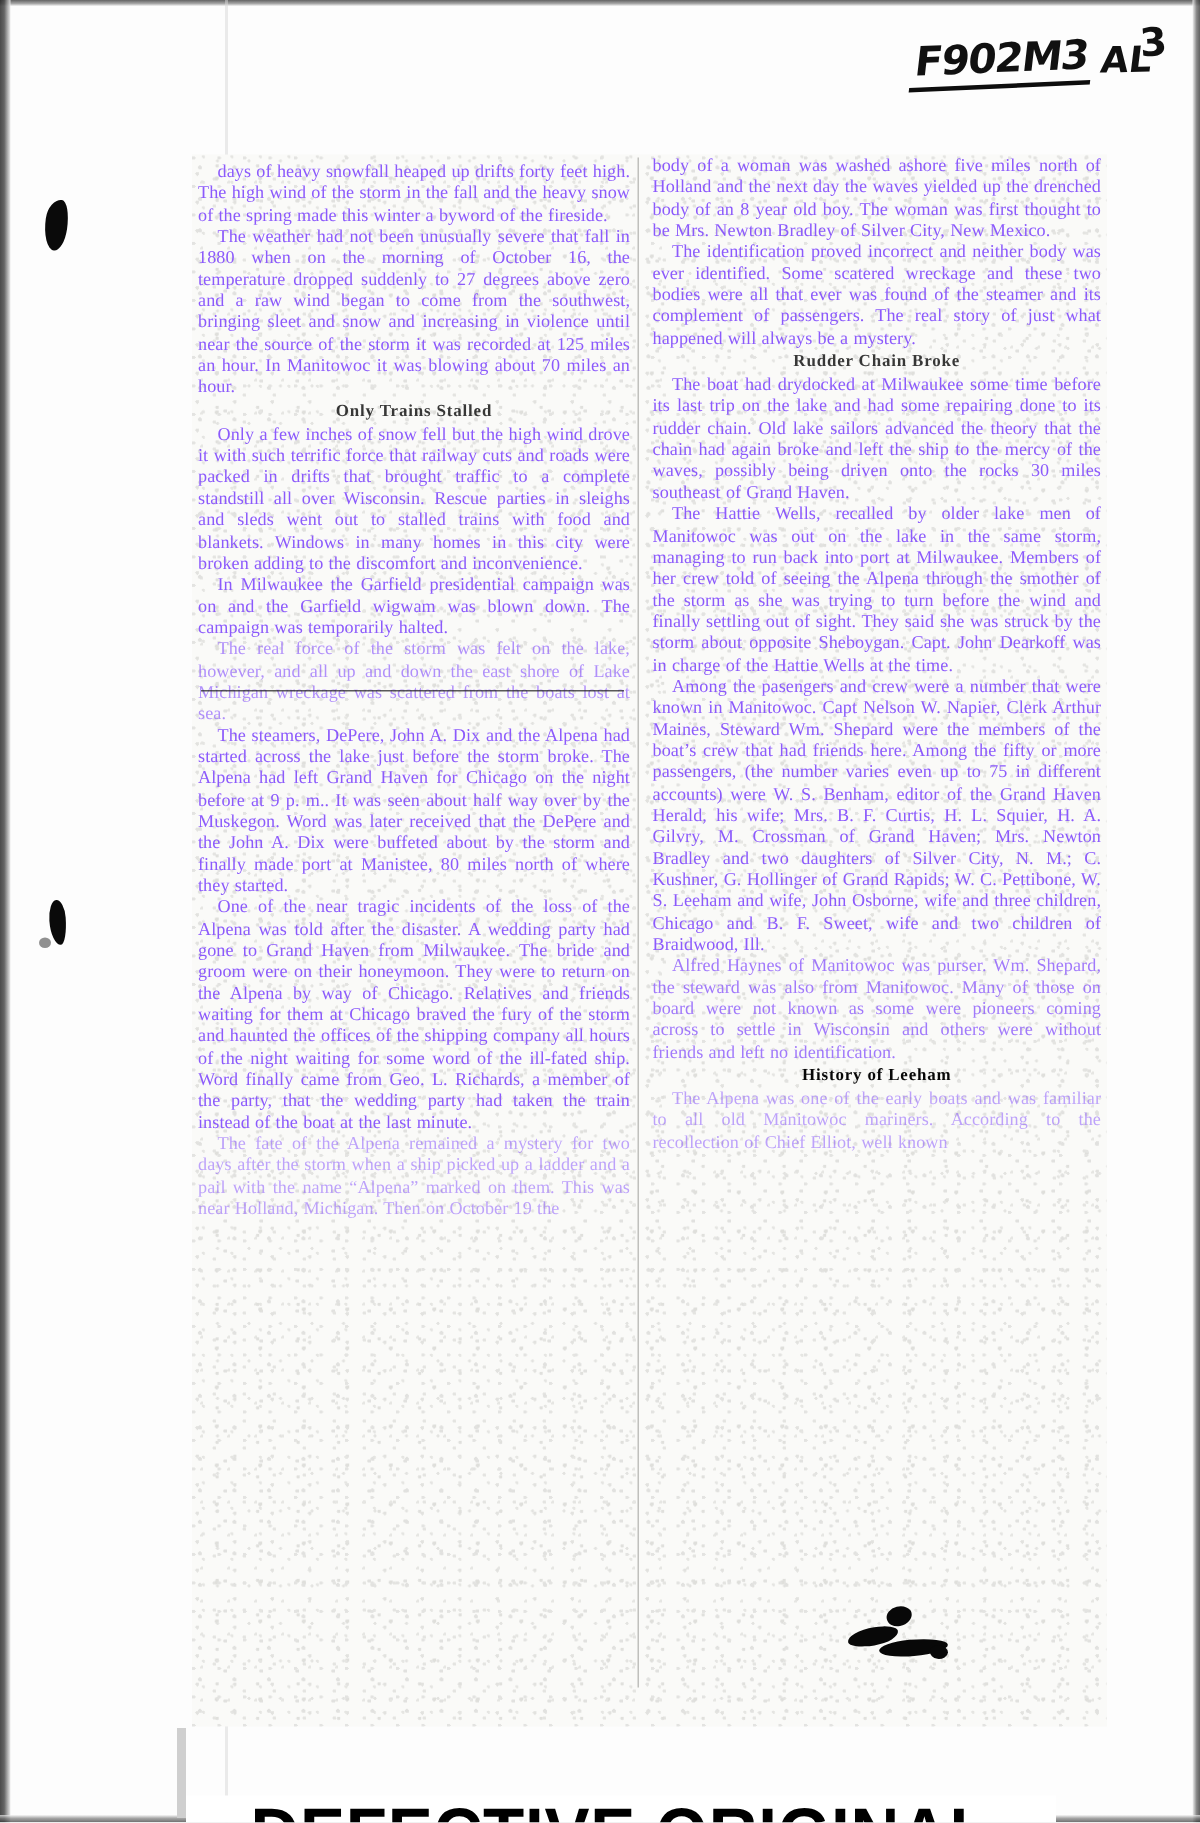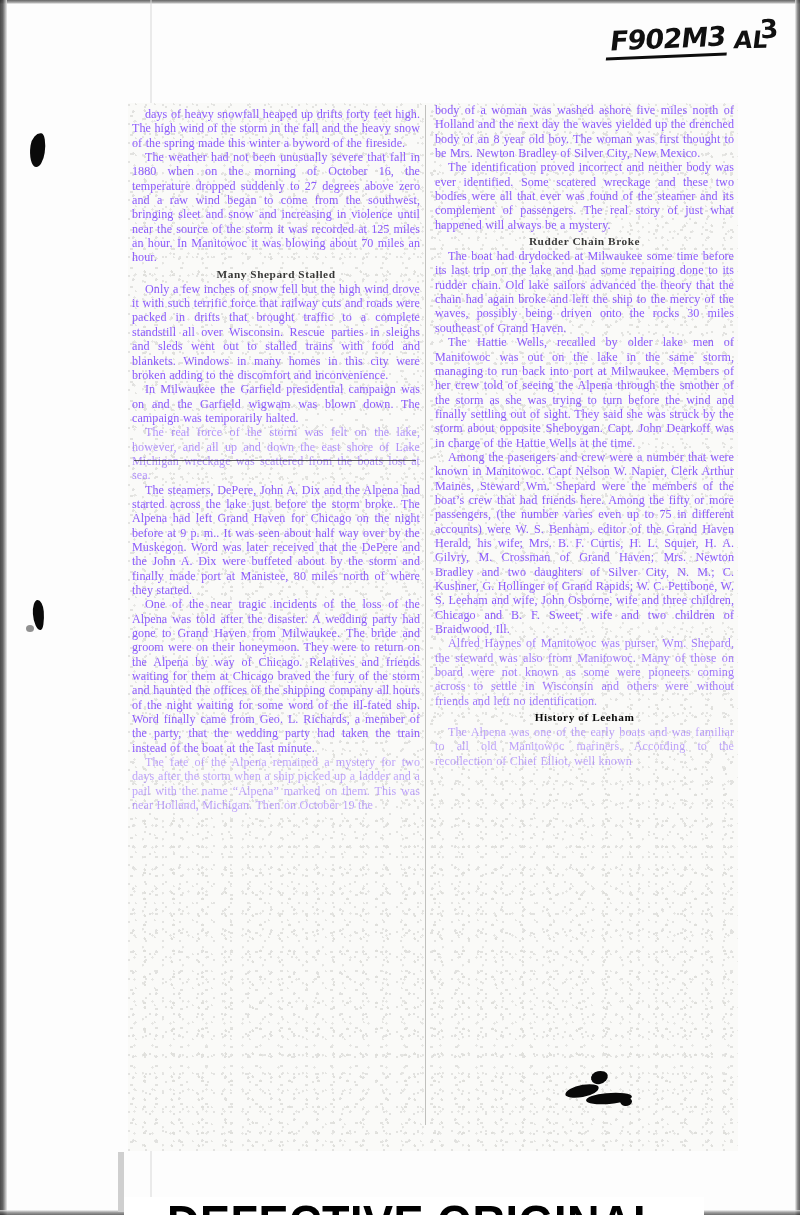--- a/index.html
+++ b/index.html
@@ -275,21 +275,21 @@
   </div>
 
   <div class="page-number">3</div>
 
   <div class="clipping">
     <div class="col-divider"></div>
     <div class="columns">
       <div class="col col-left" id="left-column">
           <p class="para">days of heavy snowfall heaped up drifts forty feet high. The high wind of the storm in the fall and the heavy snow of the spring made this winter a byword of the fireside.</p>
           <p class="para">The weather had not been unusually severe that fall in 1880 when on the morning of October 16, the temperature dropped suddenly to 27 degrees above zero and a raw wind began to come from the southwest, bringing sleet and snow and increasing in violence until near the source of the storm it was recorded at 125 miles an hour. In Manitowoc it was blowing about 70 miles an hour.</p>
-          <h3 class="subhead fade-1">Many Shepard Stalled</h3>
+          <h3 class="subhead fade-1">Only Trains Stalled</h3>
           <p class="para">Only a few inches of snow fell but the high wind drove it with such terrific force that railway cuts and roads were packed in drifts that brought traffic to a complete standstill all over Wisconsin. Rescue parties in sleighs and sleds went out to stalled trains with food and blankets. Windows in many homes in this city were broken adding to the discomfort and inconvenience.</p>
           <p class="para">In Milwaukee the Garfield presidential campaign was on and the Garfield wigwam was blown down. The campaign was temporarily halted.</p>
           <p class="para fade-2">The real force of the storm was felt on the lake, however, and all up and down the east shore of Lake Michigan wreckage was scattered from the boats lost at sea.</p>
           <p class="para">The steamers, DePere, John A. Dix and the Alpena had started across the lake just before the storm broke. The Alpena had left Grand Haven for Chicago on the night before at 9 p. m.. It was seen about half way over by the Muskegon. Word was later received that the DePere and the John A. Dix were buffeted about by the storm and finally made port at Manistee, 80 miles north of where they started.</p>
           <p class="para">One of the near tragic incidents of the loss of the Alpena was told after the disaster. A wedding party had gone to Grand Haven from Milwaukee. The bride and groom were on their honeymoon. They were to return on the Alpena by way of Chicago. Relatives and friends waiting for them at Chicago braved the fury of the storm and haunted the offices of the shipping company all hours of the night waiting for some word of the ill-fated ship. Word finally came from Geo. L. Richards, a member of the party, that the wedding party had taken the train instead of the boat at the last minute.</p>
           <p class="para fade-3">The fate of the Alpena remained a mystery for two days after the storm when a ship picked up a ladder and a pail with the name “Alpena” marked on them. This was near Holland, Michigan. Then on October 19 the</p>
         </div>
       <div class="col col-right" id="right-column">
           <p class="para cont">body of a woman was washed ashore five miles north of Holland and the next day the waves yielded up the drenched body of an 8 year old boy. The woman was first thought to be Mrs. Newton Bradley of Silver City, New Mexico.</p>
           <p class="para">The identification proved incorrect and neither body was ever identified. Some scatered wreckage and these two bodies were all that ever was found of the steamer and its complement of passengers. The real story of just what happened will always be a mystery.</p>

